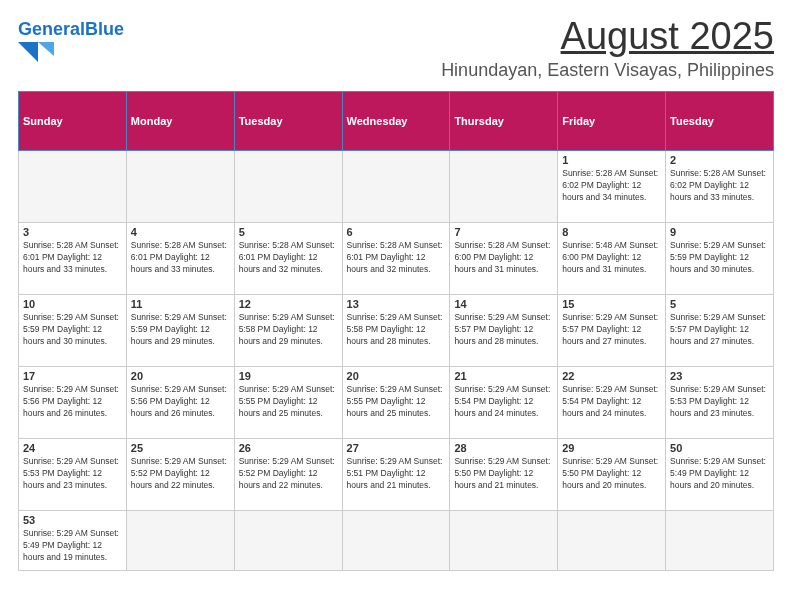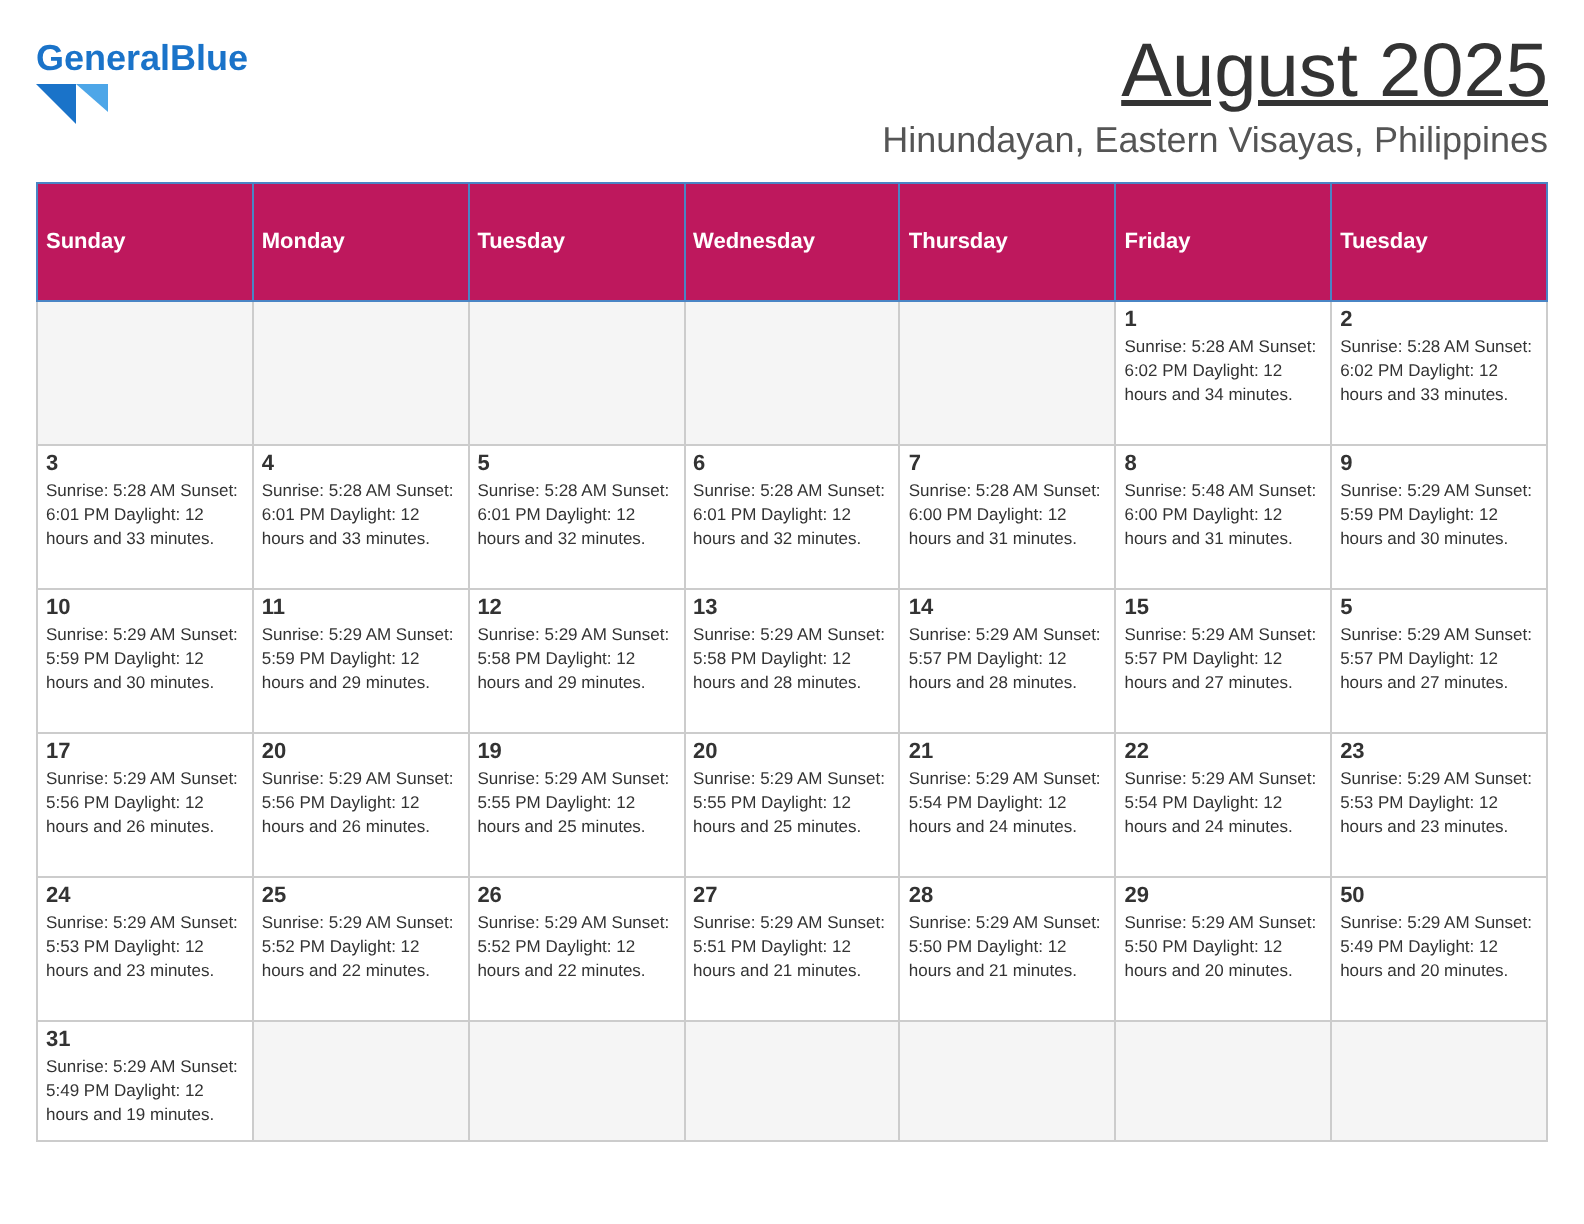--- a/index.html
+++ b/index.html
@@ -353,21 +353,21 @@
           <td>
             <span class="day-number">50</span>
             <div class="day-info">Sunrise: 5:29 AM
 Sunset: 5:49 PM
 Daylight: 12 hours
 and 20 minutes.</div>
           </td>
         </tr>
         <tr>
           <td class="last-row">
-            <span class="day-number">31</span>
+            <span class="day-number">53</span>
             <div class="day-info">Sunrise: 5:29 AM
 Sunset: 5:49 PM
 Daylight: 12 hours
 and 19 minutes.</div>
           </td>
           <td class="empty last-row"></td>
           <td class="empty last-row"></td>
           <td class="empty last-row"></td>
           <td class="empty last-row"></td>
           <td class="empty last-row"></td>

